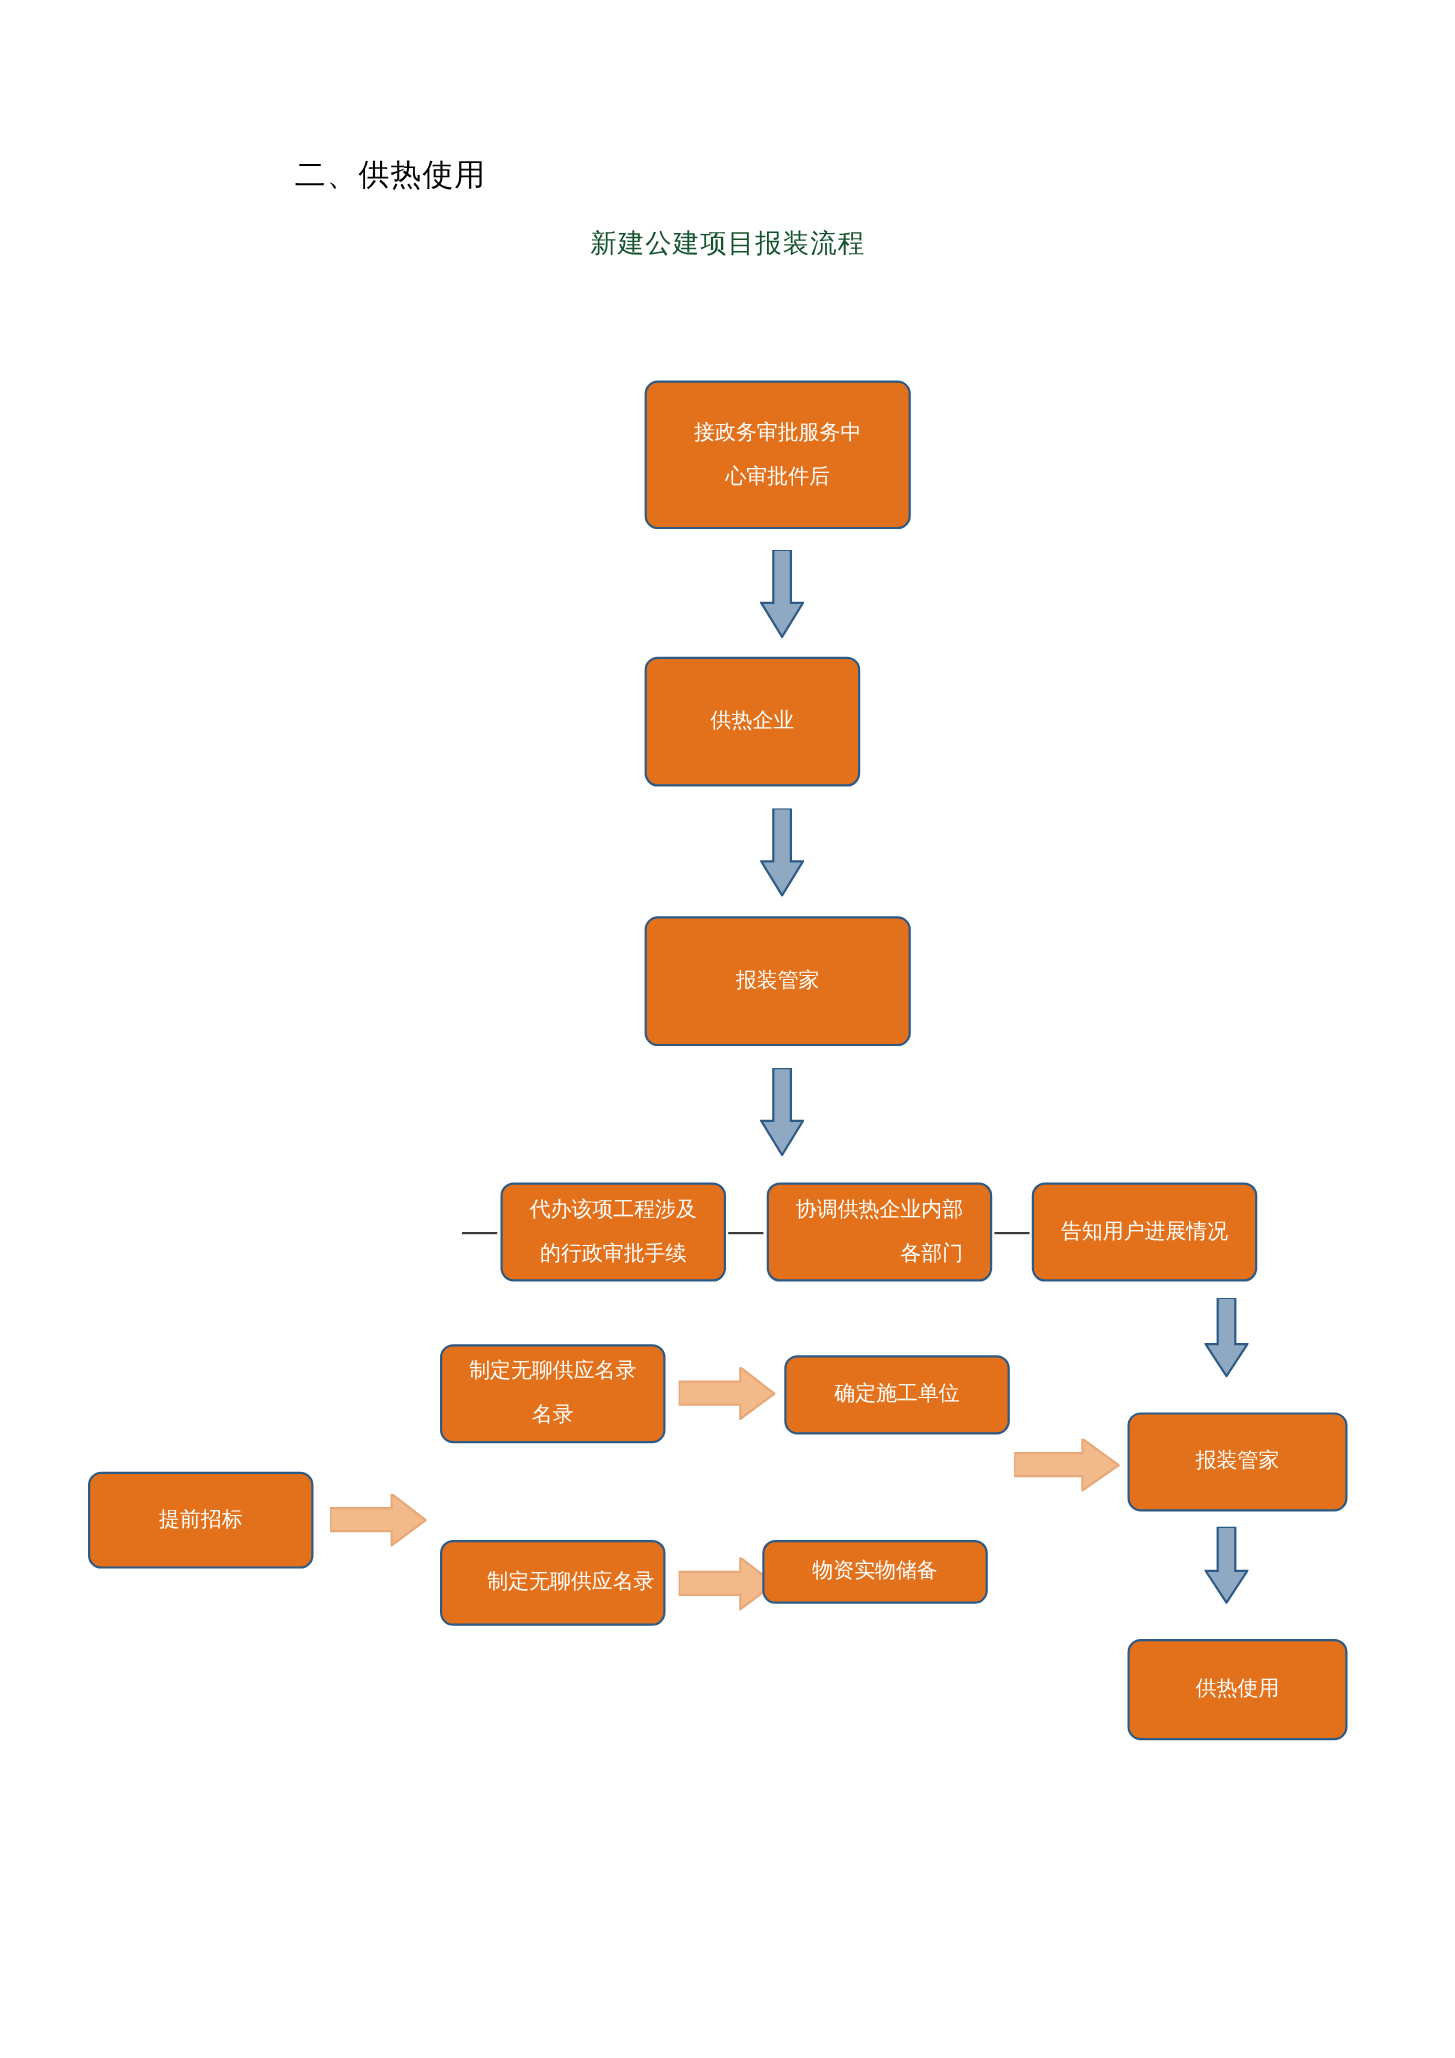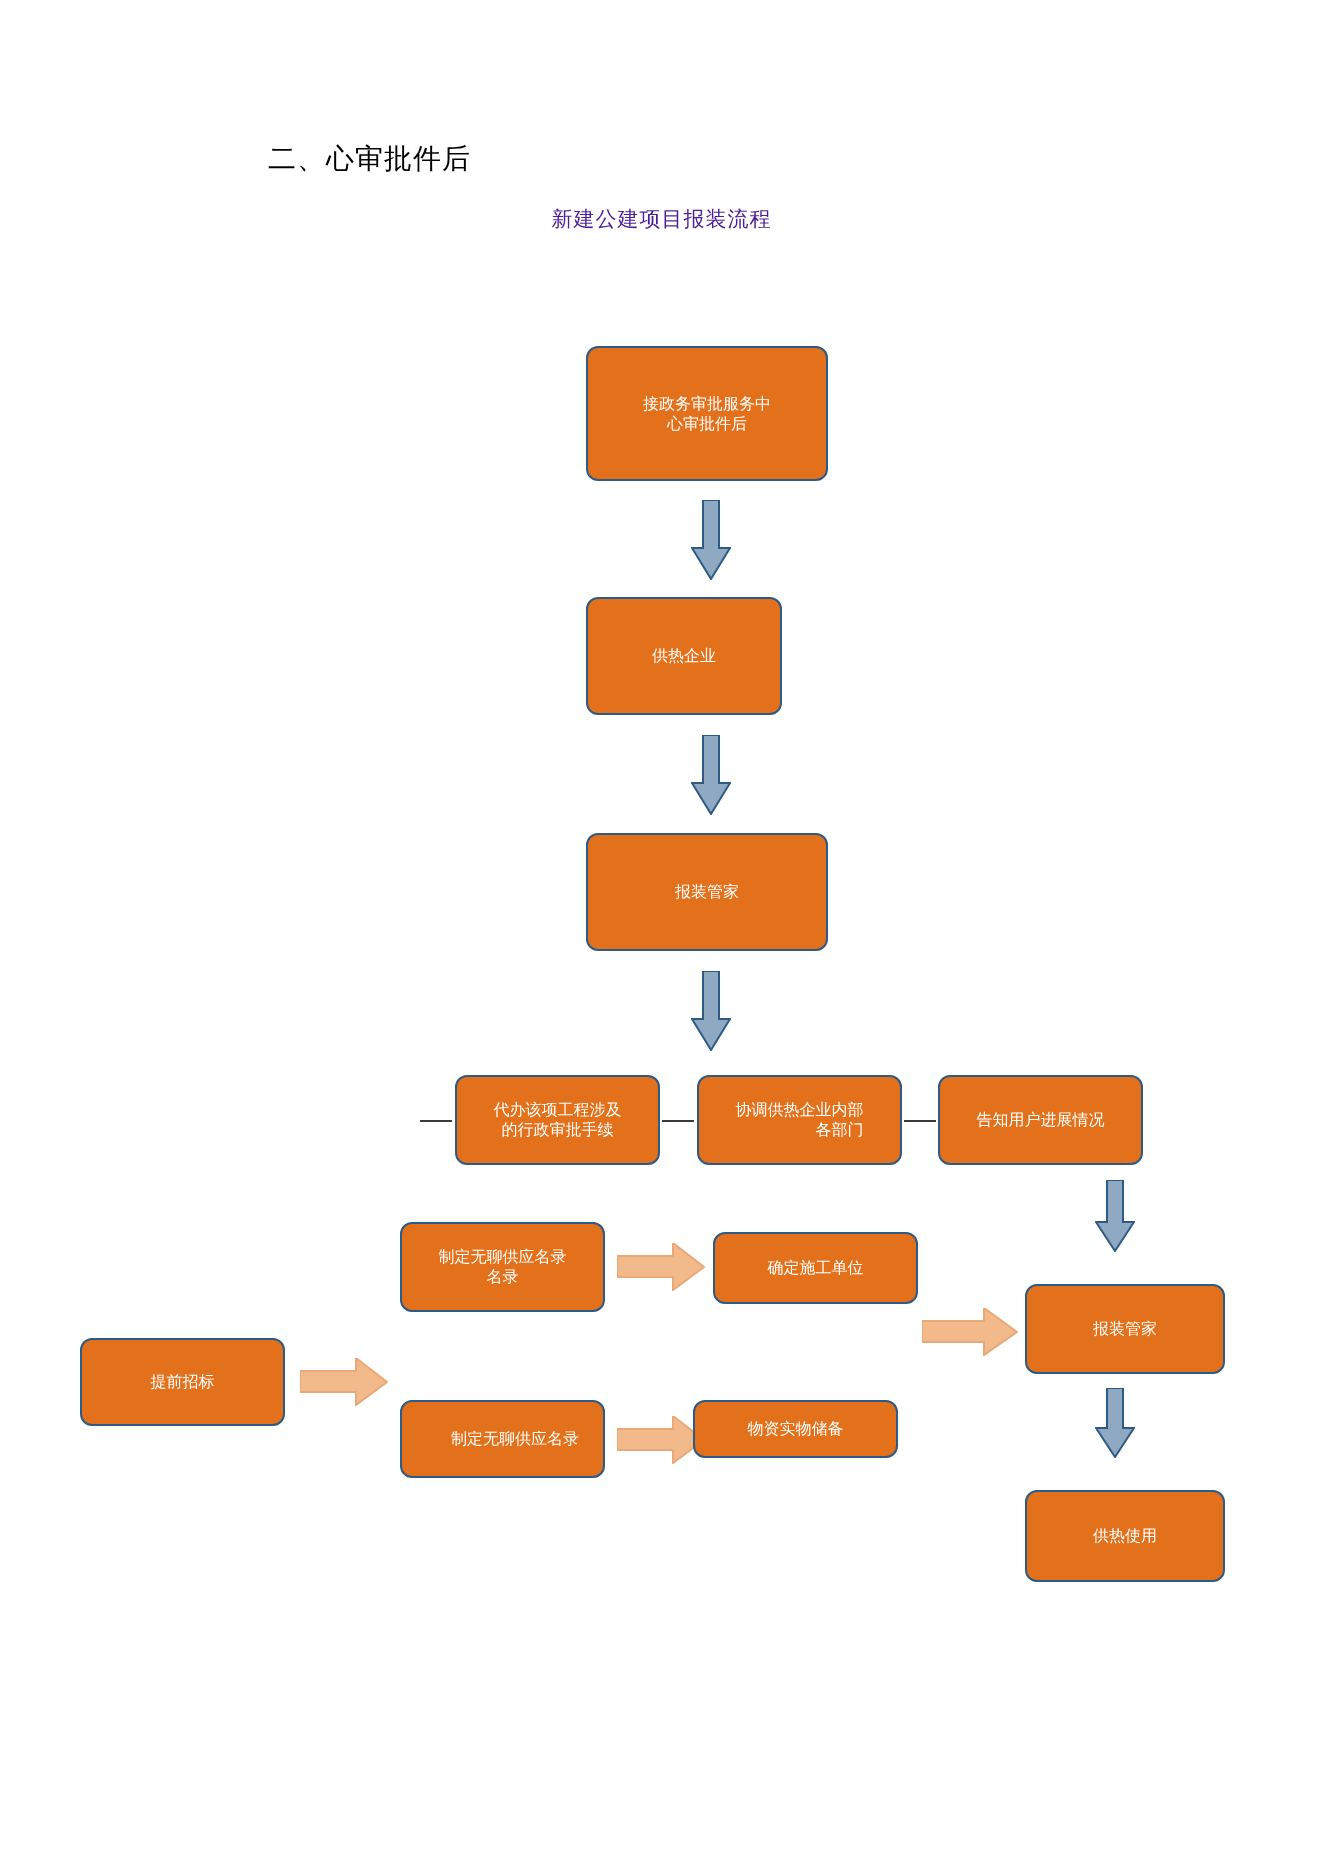--- a/index.html
+++ b/index.html
@@ -29,45 +29,45 @@
     font-family: "Liberation Serif", "DejaVu Serif", serif;
     letter-spacing: 1px;
     color: #000;
   }
   .diagram-title {
     position: absolute;
     left: 0;
     top: 205px;
     width: 1323px;
     text-align: center;
-    font-size: 21px;
+    font-size: 24px;
     font-family: "Liberation Serif", "DejaVu Serif", serif;
     letter-spacing: 1px;
-    color: #4c1d95;
+    color: #14532d;
   }
   .flow {
     position: absolute;
     left: 0; top: 0;
     width: 1323px; height: 1871px;
   }
   .node {
     position: absolute;
     box-sizing: border-box;
     background: #E3701A;
     border: 2px solid #2E5A86;
     border-radius: 12px;
     color: #ffffff;
-    font-size: 16px;
-    line-height: 20px;
+    font-size: 19px;
+    line-height: 40px;
     display: flex;
     align-items: center;
     justify-content: center;
     text-align: center;
     font-family: "Liberation Serif", "DejaVu Serif", serif;
-    padding: 4px 24px;
+    padding: 4px 8px;
   }
   .node span { display: block; white-space: pre-line; }
 
   
   .arrow-down {
     position: absolute;
     width: 40px;
   }
   .arrow-down svg { display: block; }
 
@@ -79,21 +79,21 @@
     position: absolute;
     height: 2px;
     background: #3a3a3a;
   }
 </style>
 </head>
 <body>
 
 <div class="page">
 
-  <div class="section-heading">二、心审批件后</div>
+  <div class="section-heading">二、供热使用</div>
   <div class="diagram-title">新建公建项目报装流程</div>
 
   <div class="flow">
 
     <div class="node" style="left:586px; top:346px; width:242px; height:135px;">
       <span>接政务审批服务中
 心审批件后</span>
     </div>
 
     <div class="arrow-down" style="left:691px; top:500px;">

